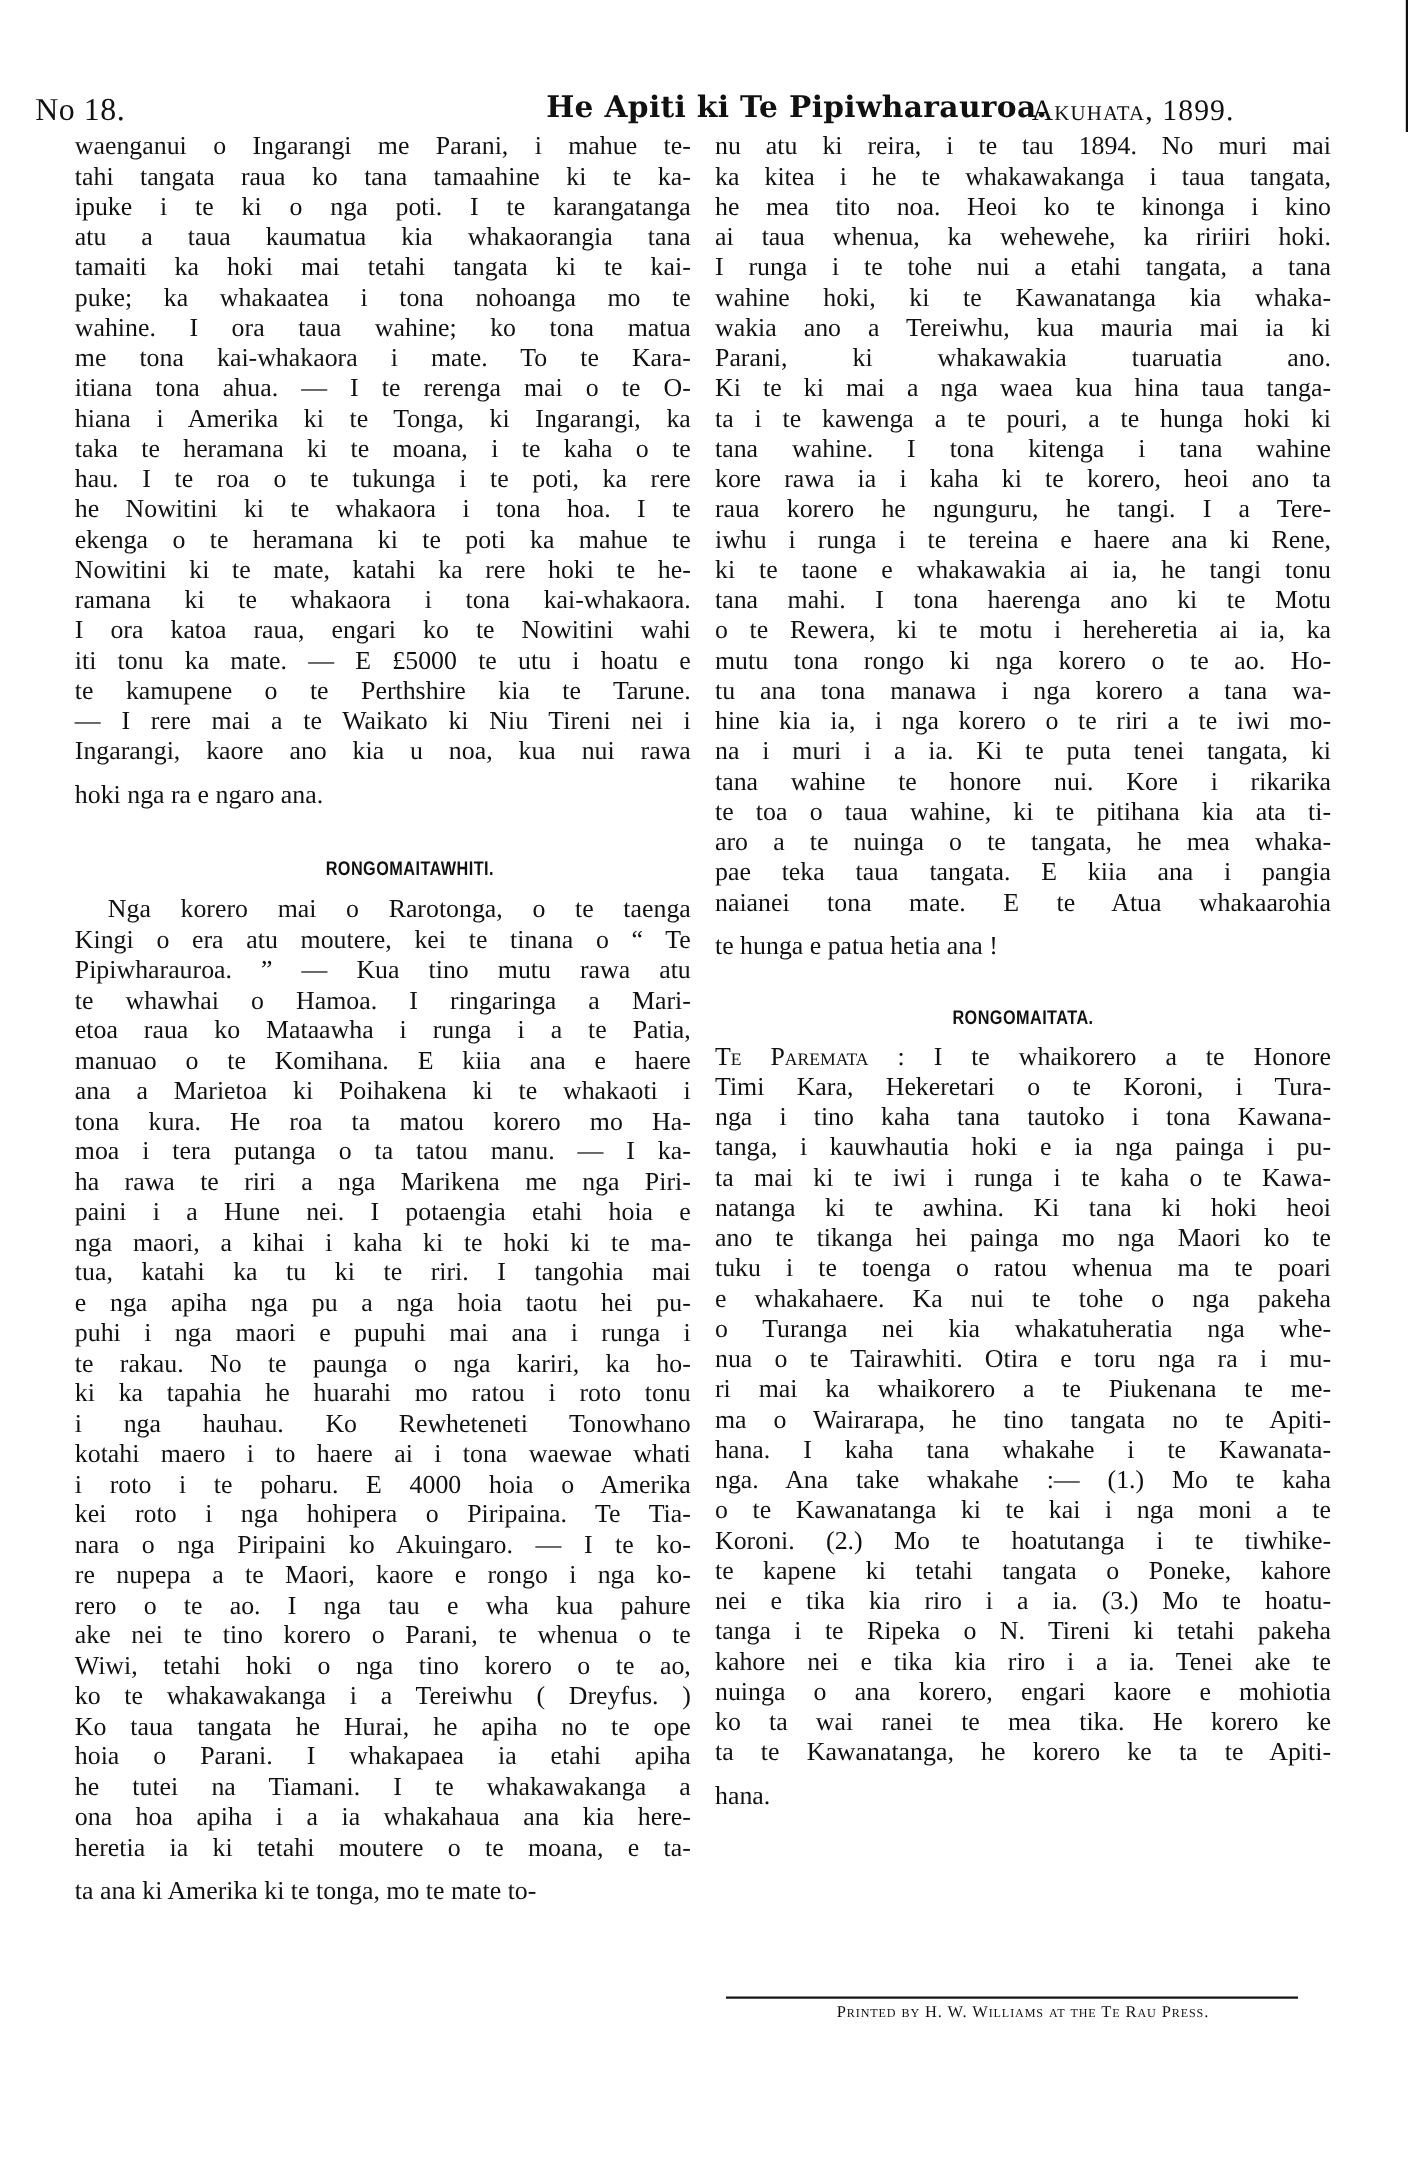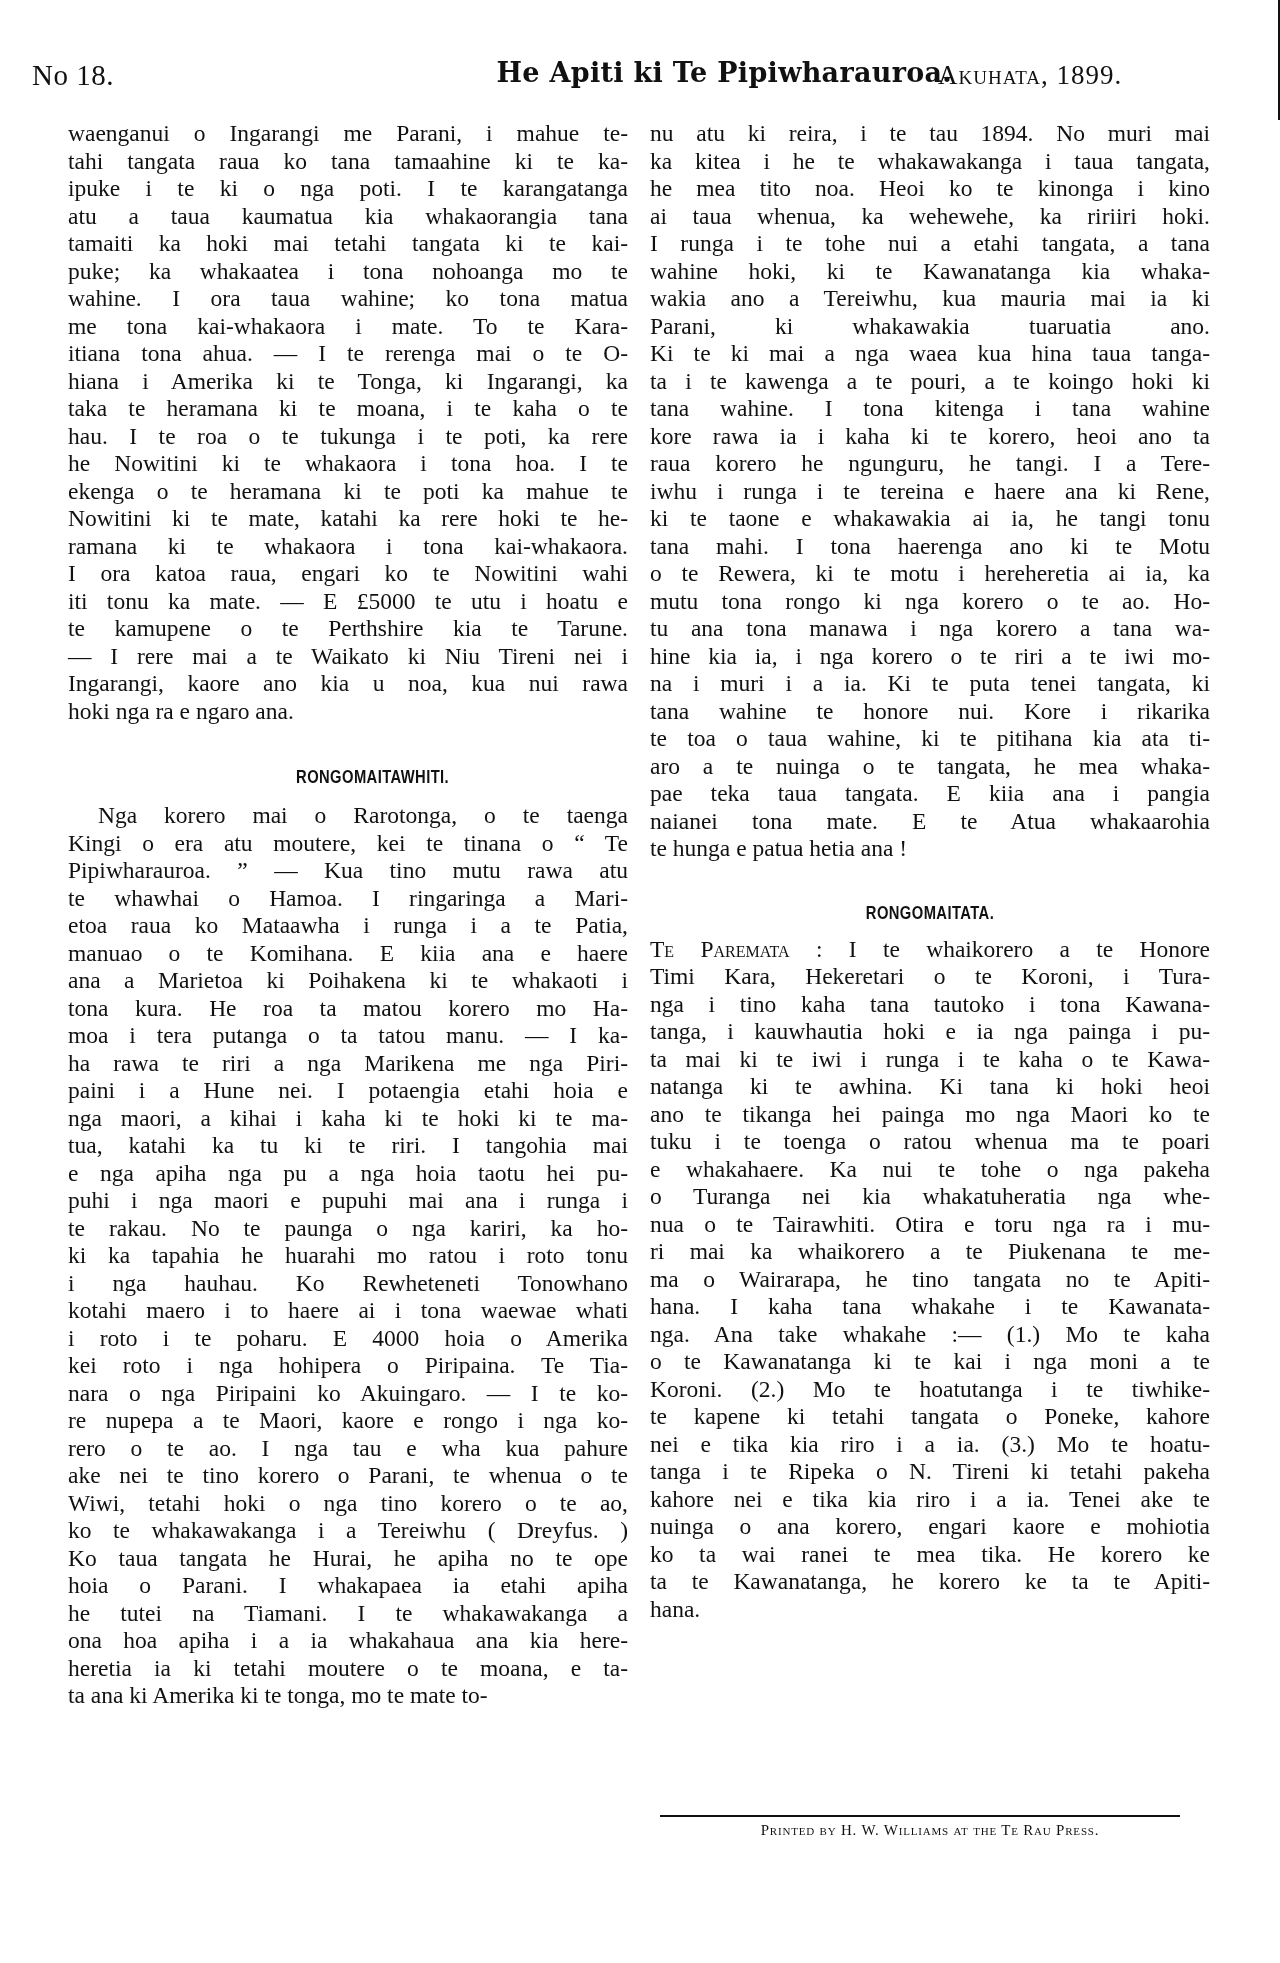--- a/index.html
+++ b/index.html
@@ -4,42 +4,42 @@
 <style>
   html, body { margin: 0; padding: 0; background: #ffffff; }
   body {
     width: 1280px; height: 1963px; position: relative; overflow: hidden;
     color: #111111;
     font-family: "DejaVu Serif", "Liberation Serif", serif;
   }
   .right-rule {
     position: absolute; left: 1278px; top: 0; width: 2px; height: 120px; background: #111;
   }
-  .masthead { position: absolute; top: 59px; left: 0; width: 1260px; height: 40px; }
+  .masthead { position: absolute; top: 84px; left: 0; width: 1260px; height: 40px; }
   .mh-number {
     position: absolute; left: 32px; top: 0;
     font-family: "Liberation Serif", serif; font-size: 29px; letter-spacing: 0.5px;
   }
   .mh-title {
     position: absolute; left: 152px; top: -2px; width: 800px; text-align: right;
     font-family: "DejaVu Serif", serif; font-weight: bold; font-size: 27px; letter-spacing: 0.3px;
   }
   .mh-date {
     position: absolute; left: 938px; top: 1px;
     font-family: "Liberation Serif", serif; font-size: 27px; font-variant: small-caps; letter-spacing: 1px;
   }
   .col { position: absolute; top: 120px; width: 560px; }
   .col-left { left: 68px; }
   .col-right { left: 650px; }
   .line {
     font-family: "Liberation Serif", serif; font-size: 23.5px; line-height: 27.5px;
     text-align: justify; text-align-last: justify; white-space: nowrap;
     height: 27.5px;
   }
-  .line.last { text-align-last: left; }
+  .line.last { text-align-last: left; margin-top: 12px; }
   .heading {
     font-family: "Liberation Sans", sans-serif; font-weight: bold; font-size: 18px;
     text-align: center; letter-spacing: 0.5px; transform: scaleX(0.82);
   }
   .h1 { margin-top: 42px; margin-bottom: 14px; padding-left: 60px; }
   .h2 { margin-top: 40px; margin-bottom: 12px; }
   .indent { padding-left: 30px; }
   .sc { font-variant: small-caps; margin-top: 32px; }
   .footer-rule { position: absolute; left: 660px; top: 1815px; width: 520px; height: 2px; background: #111; }
   .footer {
@@ -126,21 +126,21 @@
   <div id="right-block1">
       <div class="line">nu atu ki reira, i te tau 1894.   No muri mai</div>
       <div class="line">ka kitea i he te whakawakanga i taua tangata,</div>
       <div class="line">he mea tito noa.   Heoi ko te kinonga i kino</div>
       <div class="line">ai taua whenua, ka wehewehe, ka ririiri hoki.</div>
       <div class="line">I runga i te tohe nui a etahi tangata, a tana</div>
       <div class="line">wahine hoki, ki te Kawanatanga kia whaka-</div>
       <div class="line">wakia ano a Tereiwhu, kua mauria mai ia ki</div>
       <div class="line">Parani, ki whakawakia tuaruatia ano.</div>
       <div class="line">Ki te ki mai a nga waea kua hina taua tanga-</div>
-      <div class="line">ta i te kawenga a te pouri, a te koingo hoki ki</div>
+      <div class="line">ta i te kawenga a te pouri, a te hunga hoki ki</div>
       <div class="line">tana wahine.   I tona kitenga i tana wahine</div>
       <div class="line">kore rawa ia i kaha ki te korero, heoi ano ta</div>
       <div class="line">raua korero he ngunguru, he tangi.   I a Tere-</div>
       <div class="line">iwhu i runga i te tereina e haere ana ki Rene,</div>
       <div class="line">ki te taone e whakawakia ai ia, he tangi tonu</div>
       <div class="line">tana mahi.   I tona haerenga ano ki te Motu</div>
       <div class="line">o te Rewera, ki te motu i hereheretia ai ia, ka</div>
       <div class="line">mutu tona rongo ki nga korero o te ao.   Ho-</div>
       <div class="line">tu ana tona manawa i nga korero a tana wa-</div>
       <div class="line">hine kia ia, i nga korero o te riri a te iwi mo-</div>

